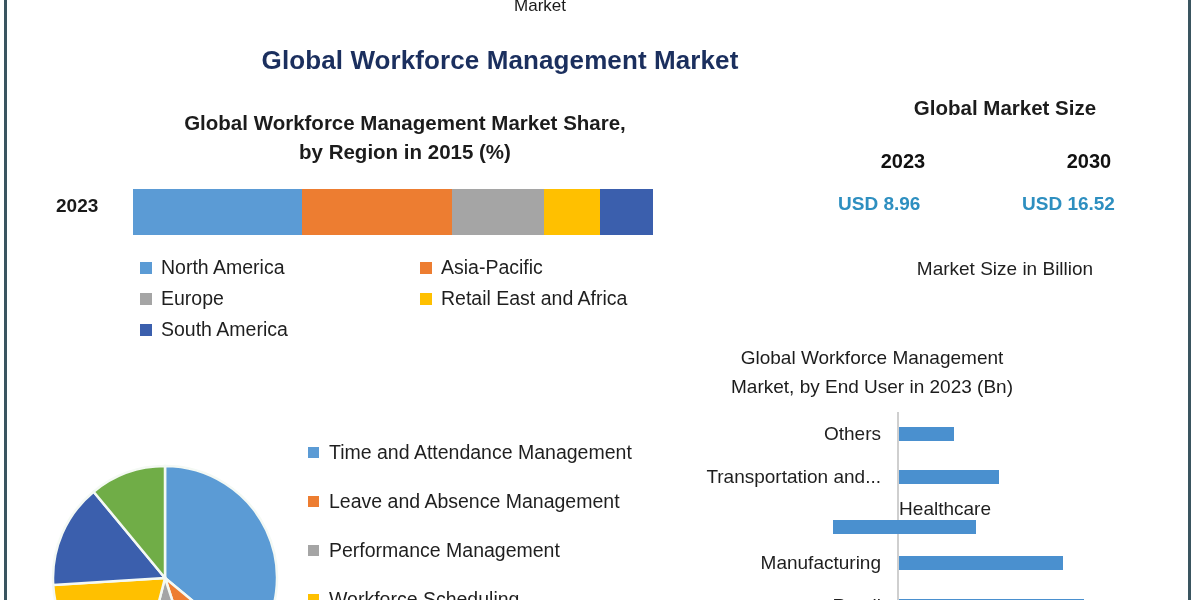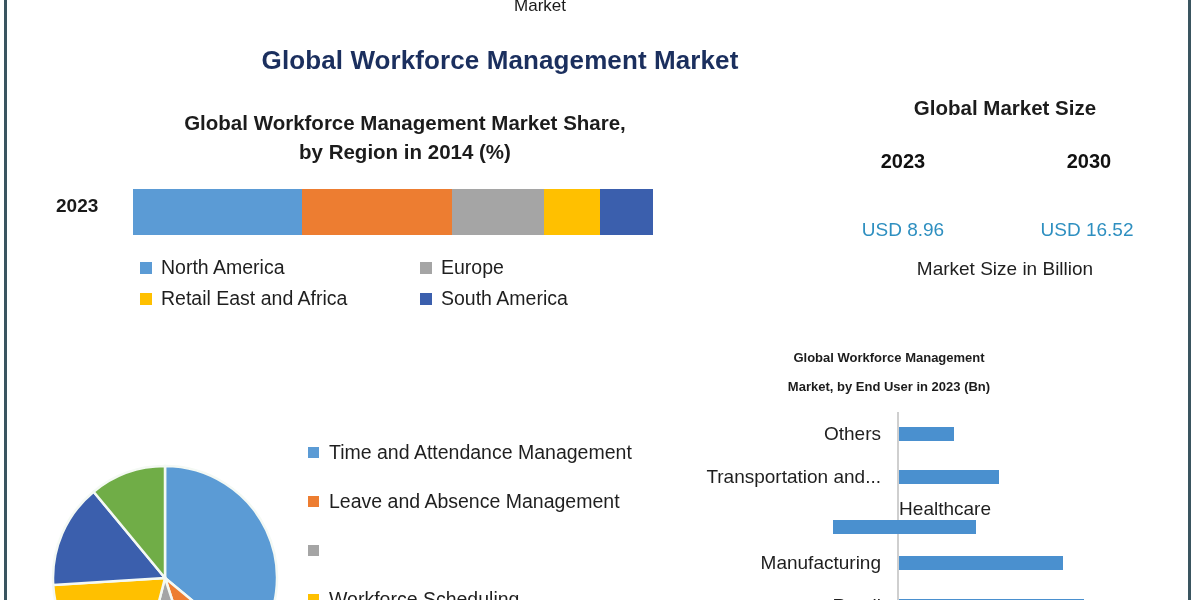--- a/index.html
+++ b/index.html
@@ -95,24 +95,24 @@
     font-size: 20.5px; font-weight: bold; color: #1c1c1c;
   }
   .ms-year {
     position: absolute; top: 150px;
     font-size: 20px; font-weight: bold; color: #111;
     text-align: center; width: 110px;
   }
   #ms-year-2023 { left: 848px; }
   #ms-year-2030 { left: 1034px; }
   .ms-val {
-    position: absolute; top: 219px;
-    font-size: 19px; font-weight: normal;
+    position: absolute; top: 193px;
+    font-size: 19px; font-weight: bold;
     color: #2e8fc0;
-    text-align: center; width: 130px;
+    text-align: left; width: 130px;
     white-space: nowrap;
   }
   #ms-val-2023 { left: 838px; }
   #ms-val-2030 { left: 1022px; }
   .ms-foot {
     position: absolute;
     left: 845px; top: 258px; width: 320px;
     text-align: center;
     font-size: 19px; color: #1f1f1f;
     white-space: nowrap;
@@ -144,23 +144,23 @@
   }
   .pie-legend .sw {
     width: 11px; height: 11px;
     margin-right: 10px;
     flex: 0 0 auto;
   }
 
   
   .eu-title {
     position: absolute;
-    left: 679px; top: 343px; width: 420px;
-    text-align: center;
-    font-size: 13px; font-weight: bold; color: #1c1c1c;
+    left: 662px; top: 343px; width: 420px;
+    text-align: center;
+    font-size: 19px; font-weight: normal; color: #1c1c1c;
     line-height: 29px;
   }
   #eu-chart {
     position: absolute;
     left: 690px; top: 412px;
     width: 420px; height: 190px;
   }
   .eu-axis {
     position: absolute;
     left: 207px; top: 0;
@@ -194,37 +194,41 @@
   <div class="frame-left"></div>
   <div class="frame-right"></div>
 
   <div class="top-cut" id="top-cut-left">Market</div>
   <div class="top-cut" id="top-cut-right">2024-2030</div>
 
   <div class="main-title">Global Workforce Management Market</div>
 
   <div class="sb-title">
     <div>Global Workforce Management Market Share,</div>
-    <div>by Region in 2014 (%)</div>
+    <div>by Region in 2015 (%)</div>
   </div>
 
   <div class="sb-axislabel">2023</div>
 
   <div class="stacked-bar" id="stacked-bar">
       <div style="width: 32.5%; background: rgb(91, 155, 213);"></div>
       <div style="width: 28.8%; background: rgb(237, 125, 49);"></div>
       <div style="width: 17.7%; background: rgb(165, 165, 165);"></div>
       <div style="width: 10.8%; background: rgb(255, 192, 0);"></div>
       <div style="width: 10.2%; background: rgb(59, 95, 173);"></div>
     </div>
 
   <div class="sb-legend" id="region-legend">
       <div class="lg">
         <span class="sw" style="background: rgb(91, 155, 213);"></span>
         <span>North America</span>
+      </div>
+      <div class="lg">
+        <span class="sw" style="background: rgb(237, 125, 49);"></span>
+        <span>Asia-Pacific</span>
       </div>
       <div class="lg">
         <span class="sw" style="background: rgb(165, 165, 165);"></span>
         <span>Europe</span>
       </div>
       <div class="lg">
         <span class="sw" style="background: rgb(255, 192, 0);"></span>
         <span>Retail East and Africa</span>
       </div>
       <div class="lg">
@@ -256,20 +260,21 @@
       <div class="lg">
         <span class="sw" style="background: rgb(91, 155, 213);"></span>
         <span>Time and Attendance Management</span>
       </div>
       <div class="lg">
         <span class="sw" style="background: rgb(237, 125, 49);"></span>
         <span>Leave and Absence Management</span>
       </div>
       <div class="lg">
         <span class="sw" style="background: rgb(165, 165, 165);"></span>
+        <span>Performance Management</span>
       </div>
       <div class="lg">
         <span class="sw" style="background: rgb(255, 192, 0);"></span>
         <span>Workforce Scheduling</span>
       </div>
     </div>
 
   <div class="eu-title">
     <div>Global Workforce Management</div>
     <div>Market, by End User in 2023 (Bn)</div>

